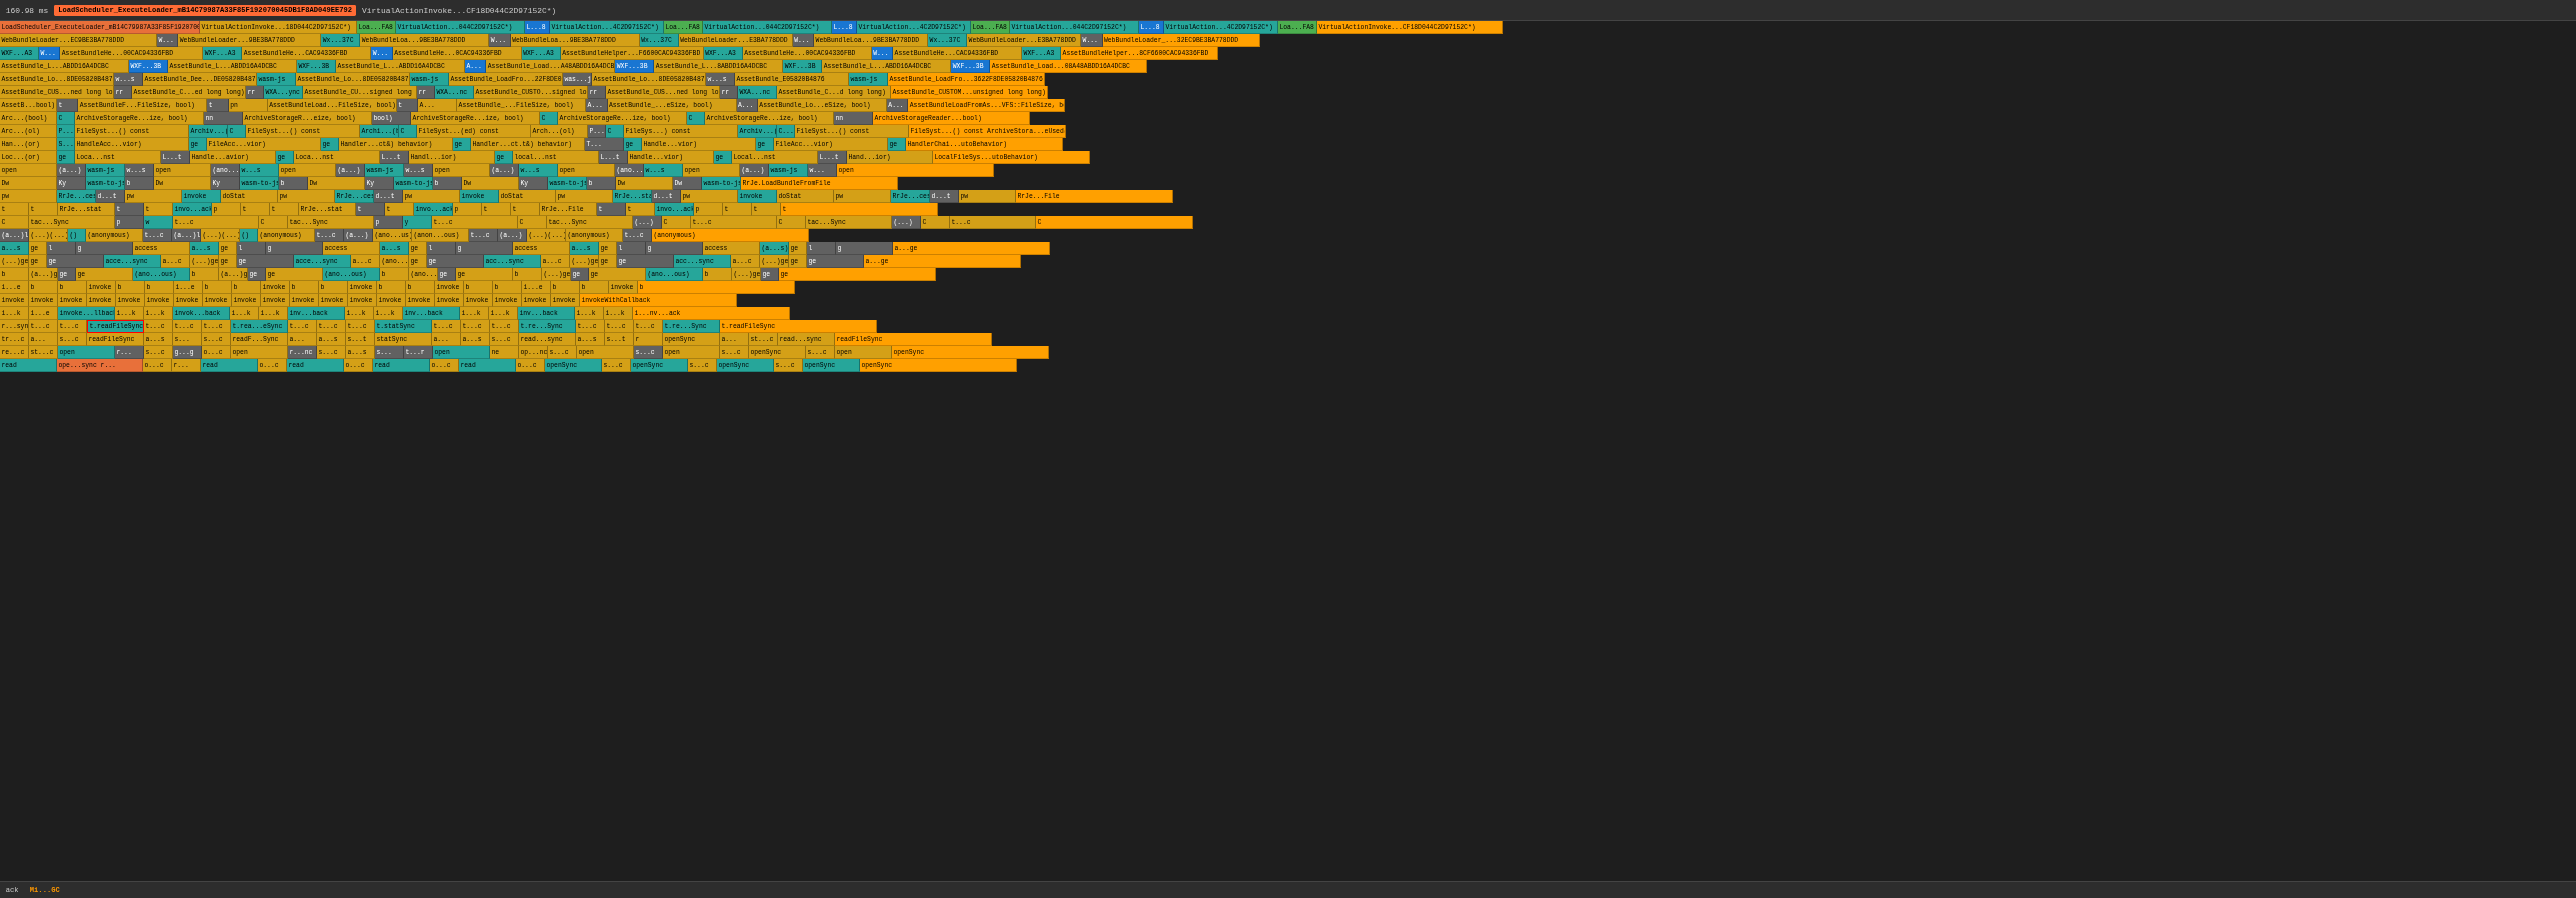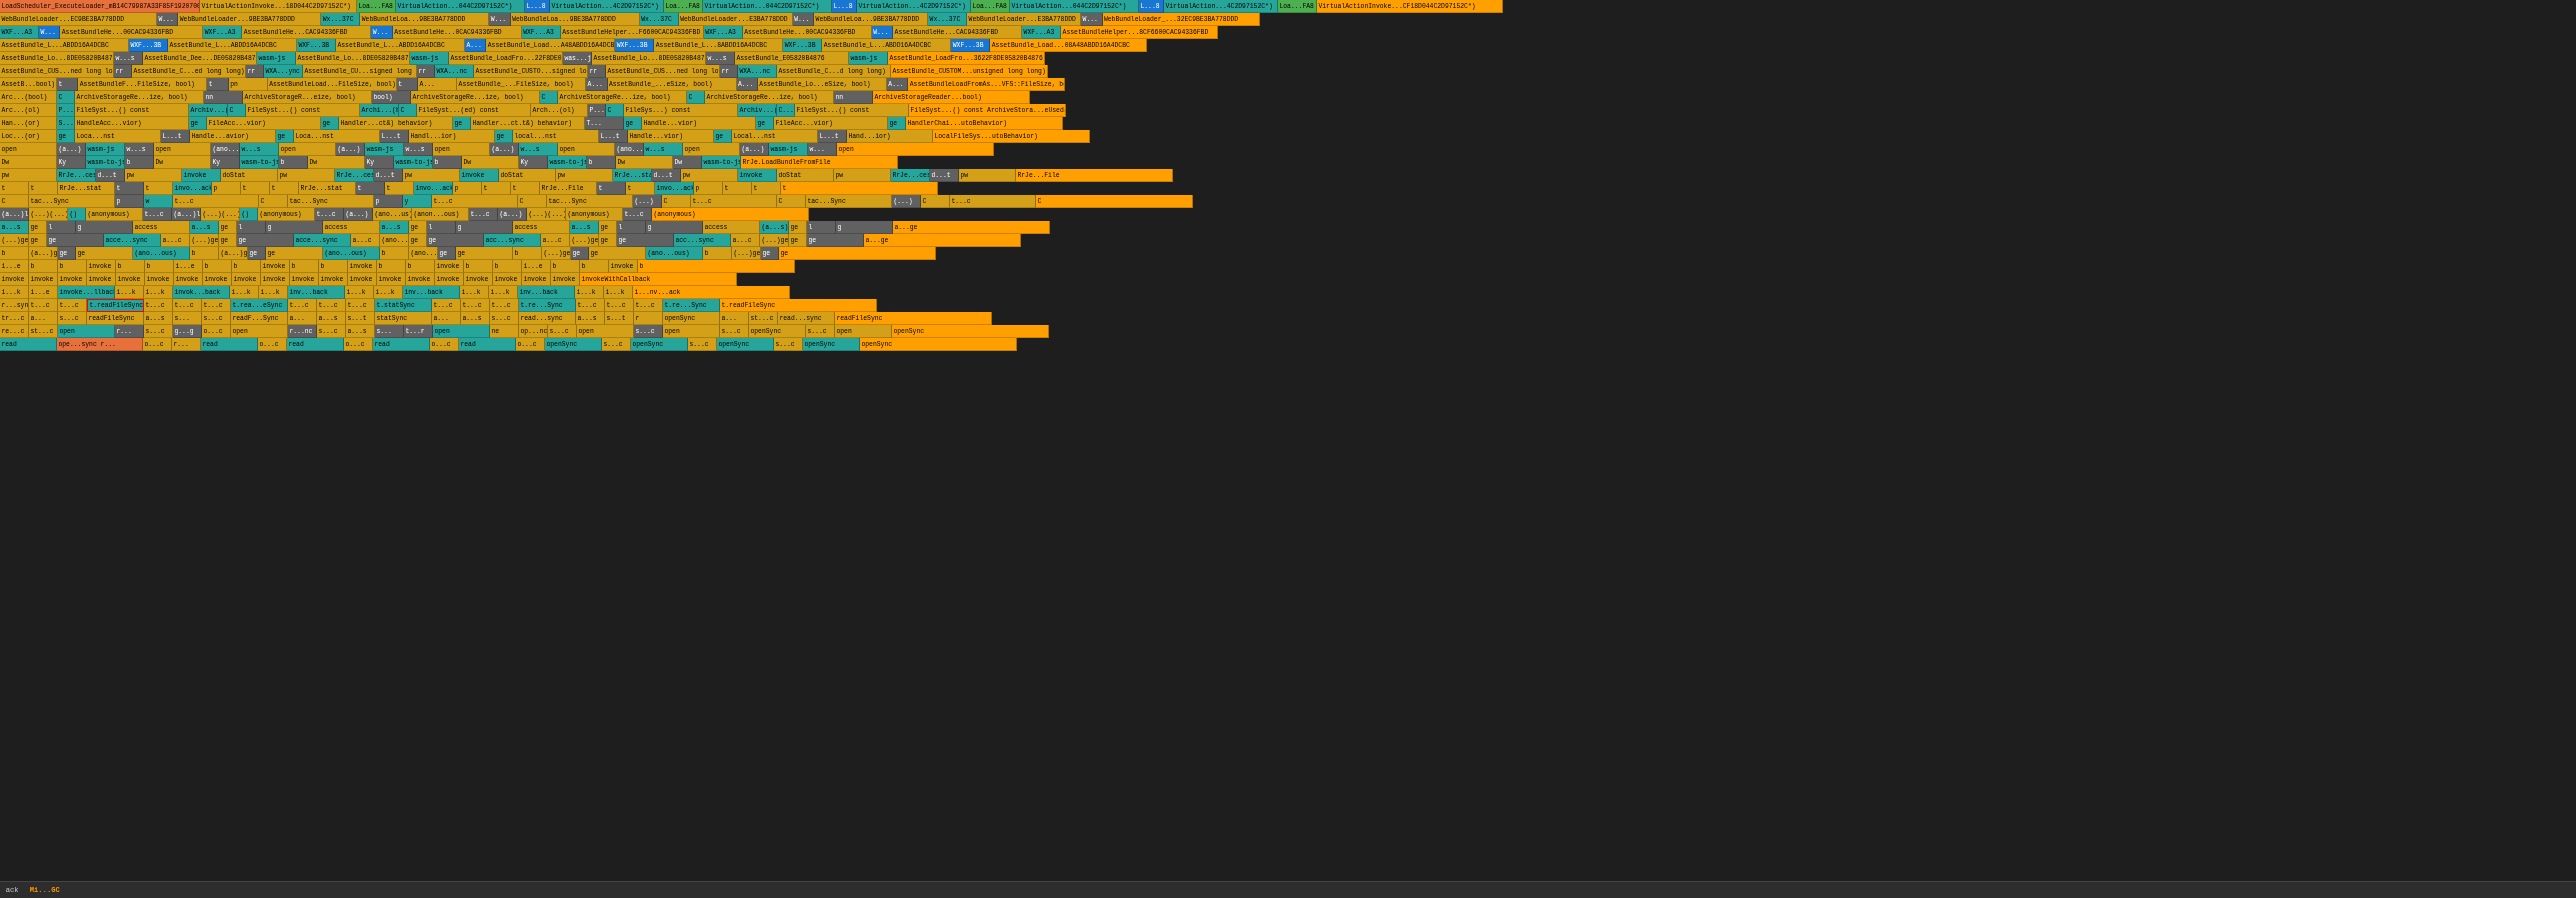--- a/index.html
+++ b/index.html
@@ -114,20 +114,25 @@
       display: flex;
       height: 13px;
       width: 2572px;
     }
   </style>
 </head>
 <body>
 
 <div class="flame-container">
 
+  <div class="top-bar">
+    <span class="top-bar-label">160.98 ms</span>
+    <span class="highlighted-frame">LoadScheduler_ExecuteLoader_mB14C79987A33F85F192070045DB1F8AD049EE792</span>
+    <span class="top-bar-label">VirtualActionInvoke...CF18D044C2D97152C*)</span>
+  </div>
 
   <div class="scroll-area">
     <div class="inner-chart">
 
       <div class="section-row">
         <div class="flame-cell c-orange" style="width:200px">LoadScheduler_ExecuteLoader_mB14C79987A33F85F192070045DB1F8AD049EE792</div>
         <div class="flame-cell c-yellow" style="width:157px">VirtualActionInvoke...18D044C2D97152C*)</div>
         <div class="flame-cell c-green" style="width:39px">Loa...FA8</div>
         <div class="flame-cell c-teal" style="width:129px">VirtualAction...044C2D97152C*)</div>
         <div class="flame-cell c-blue" style="width:25px">L...8</div>

